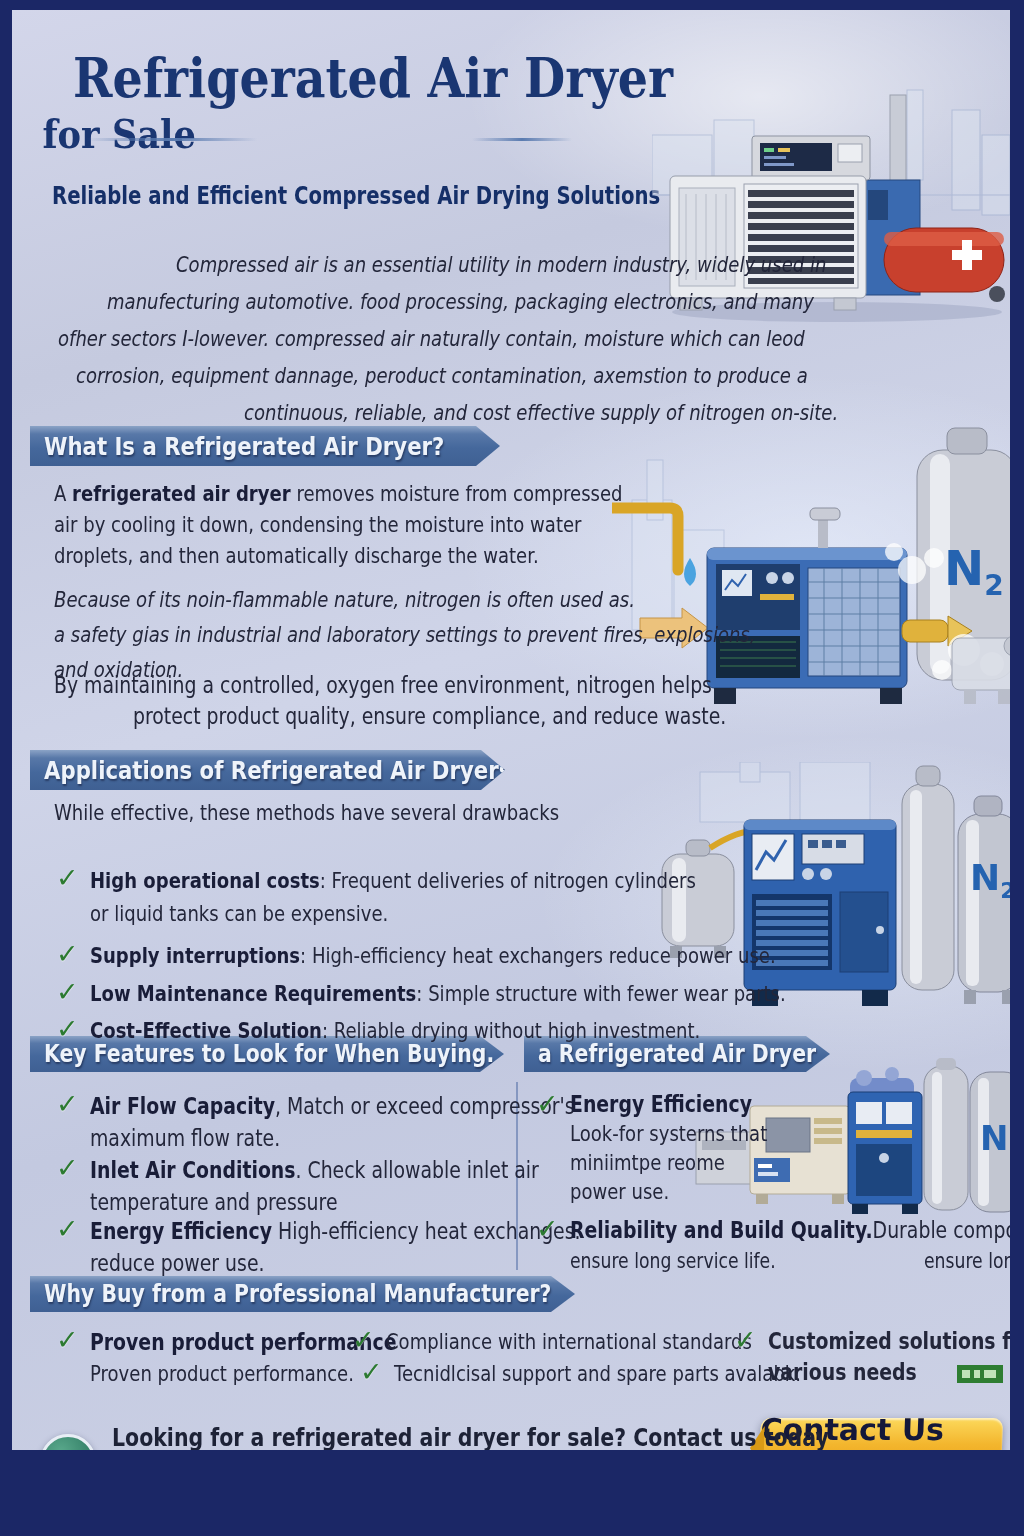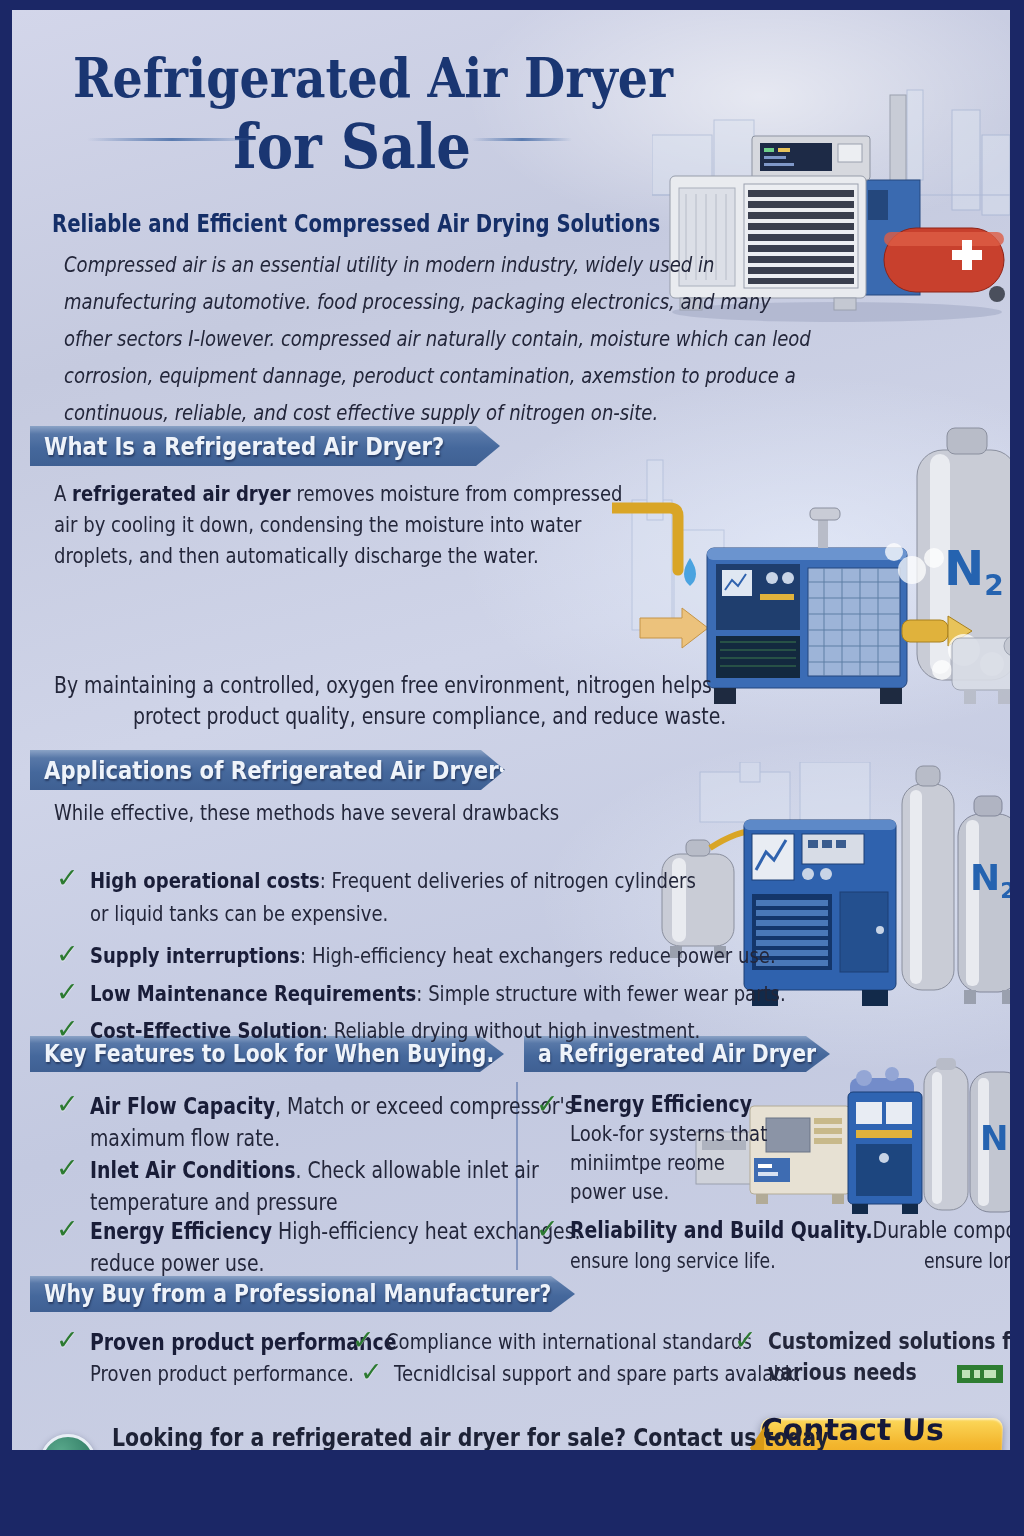--- a/index.html
+++ b/index.html
@@ -10,24 +10,24 @@
          background:
            radial-gradient(420px 200px at 75% 6%, rgba(255,255,255,.55), rgba(255,255,255,0) 70%),
            radial-gradient(500px 260px at 80% 38%, rgba(235,242,255,.6), rgba(255,255,255,0) 70%),
            radial-gradient(460px 240px at 85% 62%, rgba(240,246,255,.5), rgba(255,255,255,0) 70%),
            linear-gradient(165deg,#d3d6ea 0%,#c5cadf 22%,#cfd4e8 45%,#c3c9e0 68%,#ccd1e5 100%);
          overflow:hidden;}
   .abs{position:absolute;}
   .title1{left:20px;top:36px;width:640px;text-align:center;color:#1a3672;
           font-family:"DejaVu Serif",serif;font-weight:700;font-size:54px;white-space:nowrap;}
   .title1 .sq, .title2 .sq{display:inline-block;transform:scaleX(.88);transform-origin:50% 50%;}
-  .title2{left:20px;top:100px;width:640px;text-align:center;color:#1a3672;
-          font-family:"DejaVu Serif",serif;font-weight:700;font-size:62px;white-space:nowrap;}
+  .title2{left:20px;top:100px;width:640px;color:#1a3672;
+          font-family:"DejaVu Serif",serif;font-weight:700;font-size:40px;white-space:nowrap;}
   .hline{height:3px;background:linear-gradient(90deg,rgba(70,100,160,0),#5a7bb0,rgba(70,100,160,0));}
-  .subtitle{left:40px;top:172px;width:640px;color:#152f68;font-weight:700;font-size:24px;white-space:nowrap;margin-top:28px;}
+  .subtitle{left:40px;top:172px;width:640px;color:#152f68;font-weight:700;font-size:24px;white-space:nowrap;}
   .sq{display:inline-block;transform:scaleX(.82);transform-origin:0 50%;white-space:nowrap;}
   .script{font-style:italic;color:#23263a;font-size:22px;line-height:37px;white-space:nowrap;}
   .bodytxt{color:#23263a;font-size:22px;line-height:31px;white-space:nowrap;}
   .banner{background:linear-gradient(180deg,#8ba3c6 0%,#5878a8 20%,#45689c 55%,#3f6093 100%);
           color:#eef3fa;font-weight:700;font-size:25px;display:flex;align-items:center;
           padding-left:14px;text-shadow:1px 2px 2px rgba(20,30,60,.55);
           clip-path:polygon(0 0,calc(100% - 24px) 0,100% 50%,calc(100% - 24px) 100%,0 100%);}
   .banner .sq{transform:scaleX(.85);}
   .bullet{padding-left:34px;}
   .chk{position:absolute;left:0;top:-2px;color:#2c7a31;font-weight:700;font-size:27px;
@@ -126,21 +126,21 @@
       <g>
         <rect x="250" y="170" width="40" height="36" fill="#b8bdc8" stroke="#858b99"></rect>
         <rect x="232" y="148" width="120" height="64" rx="32" fill="#c8402d" stroke="#8e2317"></rect>
         <rect x="232" y="152" width="120" height="14" rx="7" fill="#dd5c45" opacity="0.8"></rect>
         <rect x="300" y="170" width="30" height="10" fill="#ffffff"></rect>
         <rect x="310" y="160" width="10" height="30" fill="#ffffff"></rect>
         <circle cx="345" cy="214" r="8" fill="#4a4f5c"></circle>
       </g>
     </svg>
 
-    <div class="abs" style="left:52px;top:236px;">
+    <div class="abs" style="left:46px;top:236px;text-align:right;">
       <div class="script"><span class="sq">Compressed air is an essential utility in modern industry, widely used in</span></div>
       <div class="script"><span class="sq">manufecturing automotive. food processing, packaging electronics, and many</span></div>
       <div class="script"><span class="sq">ofher sectors I-lowever. compressed air naturally contain, moisture which can leod</span></div>
       <div class="script"><span class="sq">corrosion, equipment dannage, peroduct contamination, axemstion to produce a</span></div>
       <div class="script"><span class="sq">continuous, reliable, and cost effective supply of nitrogen on-site.</span></div>
     </div>
 
     <div class="abs banner" style="left:18px;top:416px;width:470px;height:40px;">
       <span class="sq">What Is a Refrigerated Air Dryer?</span>
     </div>
@@ -215,20 +215,25 @@
           <rect x="386" y="270" width="12" height="14" fill="#b8bcc8"></rect>
       </g>
     </svg>
 
     <div class="abs" style="left:42px;top:468px;z-index:2;">
       <div class="bodytxt"><span class="sq"><span>A </span><span class="term">refrigerated air dryer</span><span> removes moisture from compressed</span></span></div>
       <div class="bodytxt"><span class="sq">air by cooling it down, condensing the moisture into water</span></div>
       <div class="bodytxt"><span class="sq">droplets, and then automatically discharge the water.</span></div>
     </div>
 
+    <div class="abs" style="left:42px;top:572px;z-index:2;">
+      <div class="script" style="line-height:35px;"><span class="sq">Because of its noin-flammable nature, nitrogen is often used as.</span></div>
+      <div class="script" style="line-height:35px;"><span class="sq">a safety gias in industrial and laboratory settings to prevent fires, explosions,</span></div>
+      <div class="script" style="line-height:35px;"><span class="sq">and oxidation.</span></div>
+    </div>
 
     <div class="abs" style="left:42px;top:660px;z-index:2;text-align:right;">
       <div class="bodytxt" style="font-size:23px;"><span class="sq">By maintaining a controlled, oxygen free environment, nitrogen helps</span></div>
       <div class="bodytxt" style="font-size:23px;"><span class="sq">protect product quality, ensure compliance, and reduce waste.</span></div>
     </div>
 
     <div class="abs banner" style="left:18px;top:740px;width:475px;height:40px;">
       <span class="sq">Applications of Refrigerated Air Dryers</span>
     </div>
 

